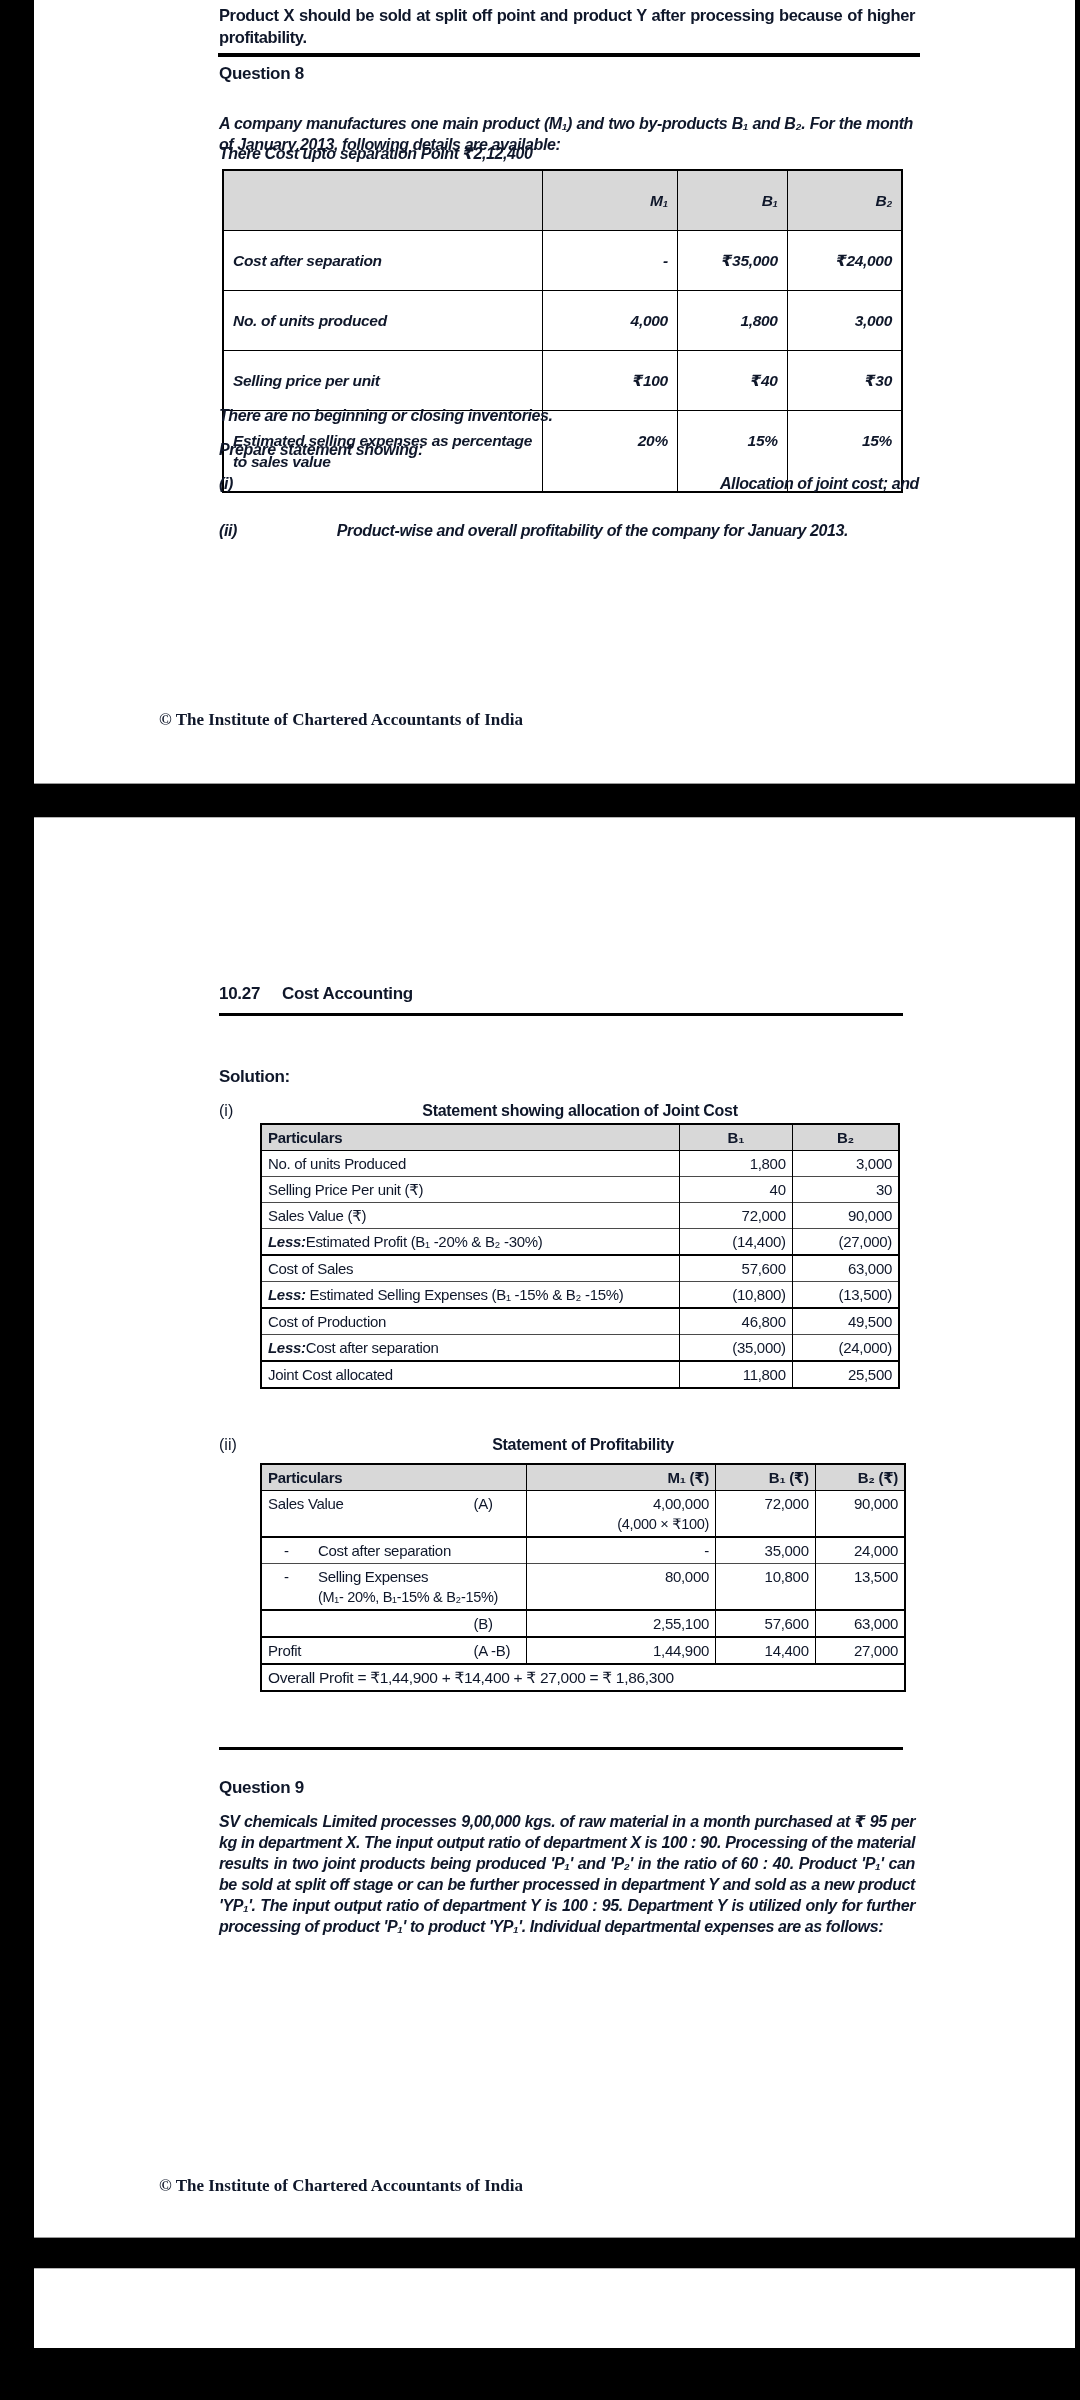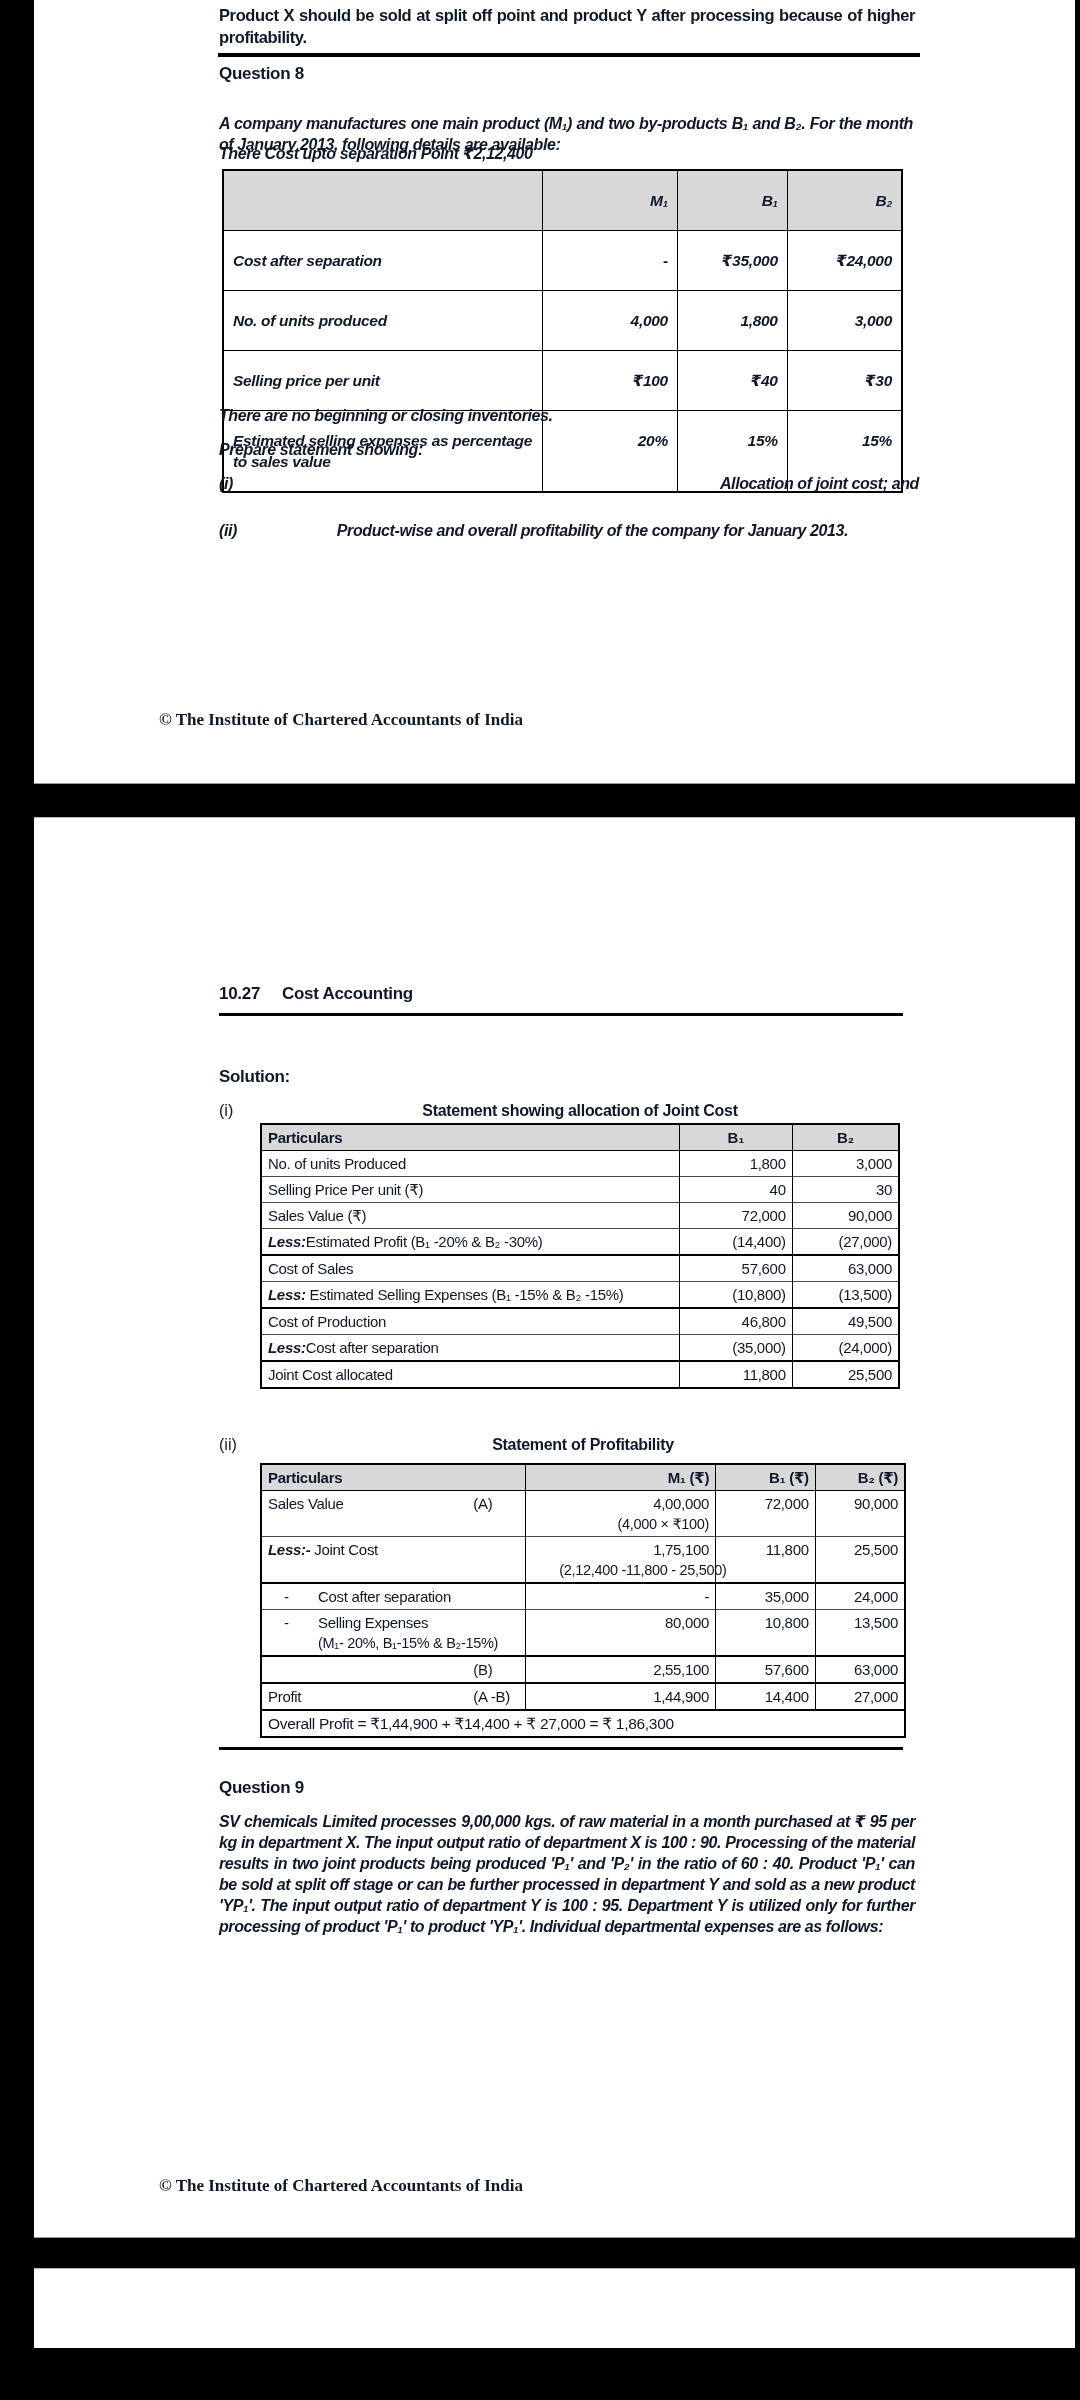--- a/index.html
+++ b/index.html
@@ -206,29 +206,20 @@
                 <span class="tag">(A)</span>
               </div>
           </td>
           <td class="num">
             <div>4,00,000</div>
             <div class="mnote">(4,000 × ₹100)</div>
           </td>
           <td class="num">72,000</td>
           <td class="num">90,000</td>
         </tr>
-        <tr>
-          <td><span class="lessp">Less:-</span><span> Joint Cost</span></td>
-          <td class="num">
-            <div>1,75,100</div>
-            <div class="mnote" style="width:150px;margin-left:auto;">(2,12,400 -11,800 - 25,500)</div>
-          </td>
-          <td class="num">11,800</td>
-          <td class="num">25,500</td>
-        </tr>
         <tr class="t2">
           <td>
             <div class="bul">
                 <span class="dash">-</span>
                 <span class="btxt">Cost after separation</span>
               </div>
           </td>
           <td class="num">-</td>
           <td class="num">35,000</td>
           <td class="num">24,000</td>

